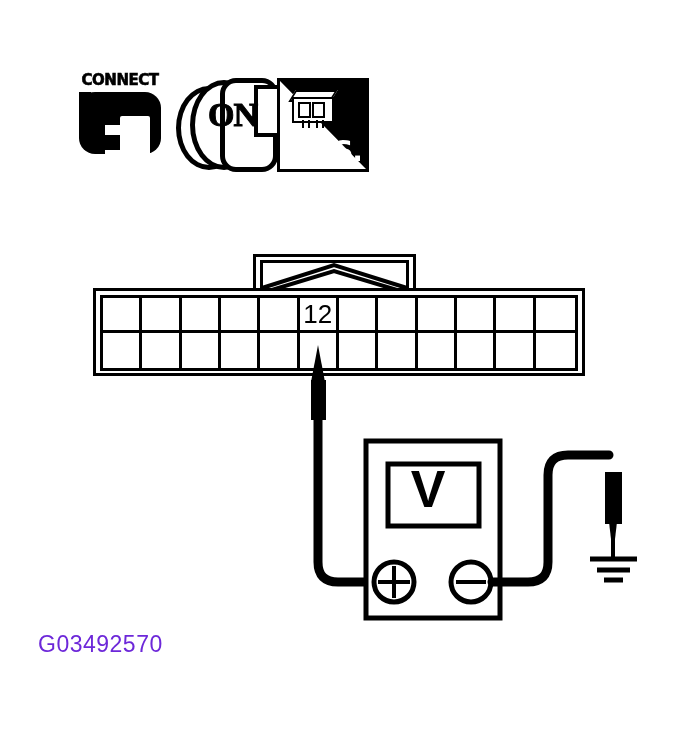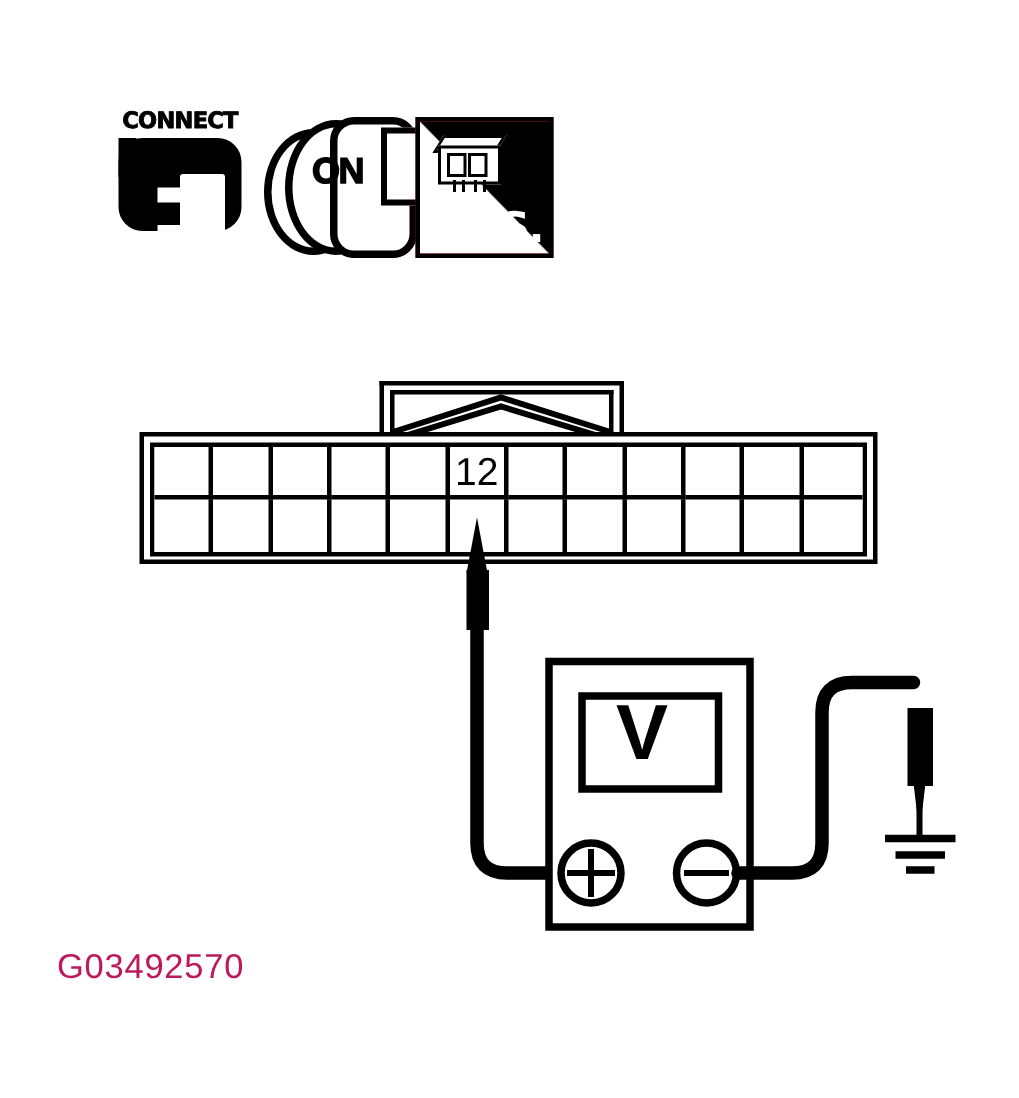--- a/index.html
+++ b/index.html
@@ -137,23 +137,23 @@
     top: 2px;
     width: 26px;
     height: 44px;
     border: 4px solid #000;
     background: #fff;
   }
   #ign-on-text {
     position: absolute;
     left: 34px;
     top: 22px;
-    font-family: Liberation Sans, sans-serif;
+    font-family: Liberation Serif, serif;
     font-weight: 700;
-    font-size: 24px;
+    font-size: 34px;
     line-height: 34px;
     letter-spacing: -1px;
     color: #000;
     -webkit-text-stroke: 1px #000;
   }
 
   
   #hs-icon {
     position: absolute;
     left: 203px;
@@ -361,21 +361,21 @@
   }
 
   
   #figure-id {
     position: absolute;
     left: 38px;
     top: 631px;
     font-family: "Liberation Sans", sans-serif;
     font-size: 23px;
     line-height: 26px;
-    color: #be185d;
+    color: #6d28d9;
     letter-spacing: 0.5px;
   }
 </style>
 </head>
 <body>
 
 <div id="figure-root">
 
   <div id="icon-strip">
 

